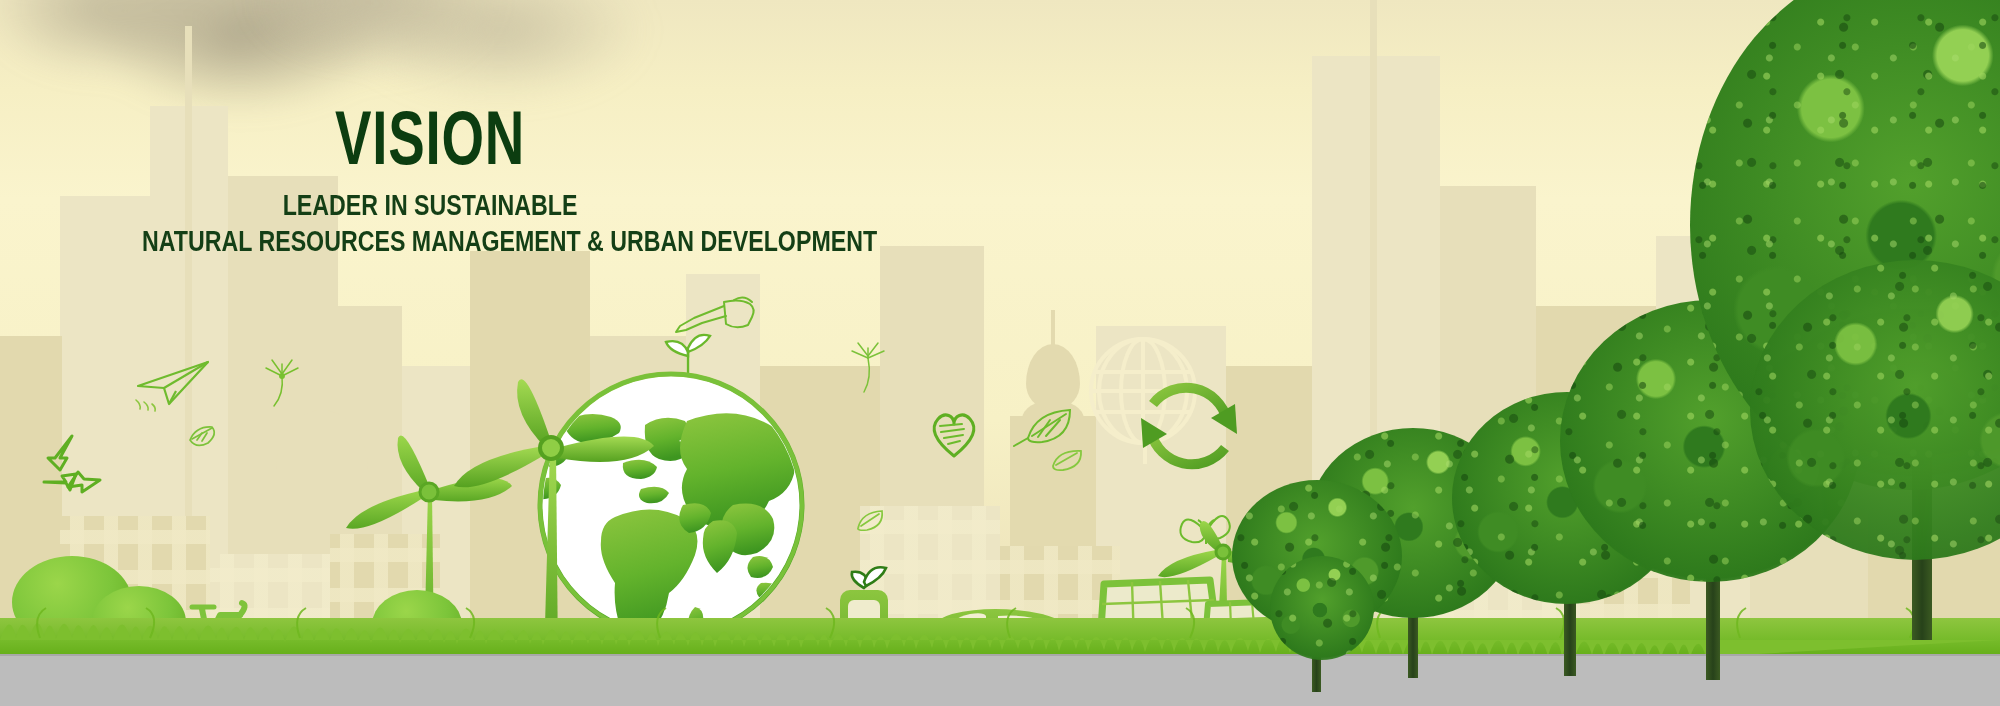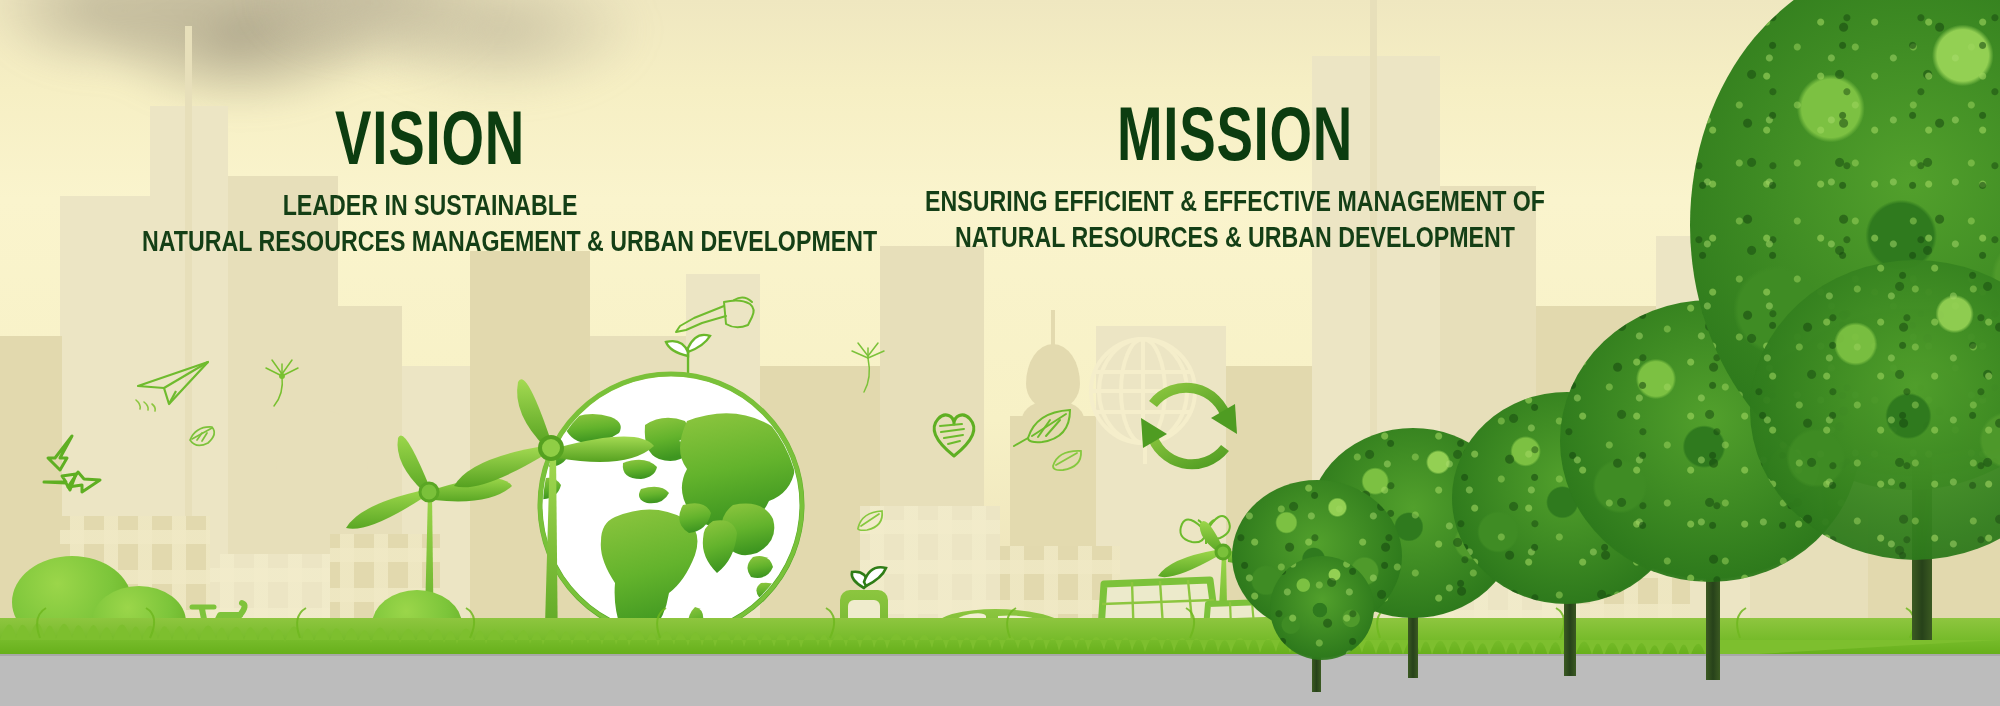--- a/index.html
+++ b/index.html
@@ -233,25 +233,20 @@
         <span class="win"></span>
       </div>
   </div>
 
   <div id="vision-block" class="txtblock">
     <div class="bigtitle">VISION</div>
     <div class="subline" style="margin-top:14px;">LEADER IN SUSTAINABLE</div>
     <div class="subline">NATURAL RESOURCES MANAGEMENT &amp; URBAN DEVELOPMENT</div>
   </div>
 
-  <div id="mission-block" class="txtblock">
-    <div class="bigtitle">MISSION</div>
-    <div class="subline" style="margin-top:14px;">ENSURING EFFICIENT &amp; EFFECTIVE MANAGEMENT OF</div>
-    <div class="subline">NATURAL RESOURCES &amp; URBAN DEVELOPMENT</div>
-  </div>
 
   <div class="art" style="left:136px; top:360px;">
     <svg width="78" height="52" viewBox="0 0 78 52">
       <g fill="none" stroke="#6fbb2e" stroke-width="2.2" stroke-linejoin="round">
         <path d="M2 26 L72 2 L33 44 L28 28 Z"></path>
         <path d="M28 28 L72 2"></path>
         <path d="M33 44 L40 31"></path>
       </g>
       <g fill="none" stroke="#8cc63f" stroke-width="1.6" stroke-linecap="round">
         <path d="M0 40 q5 4 4 9"></path>

